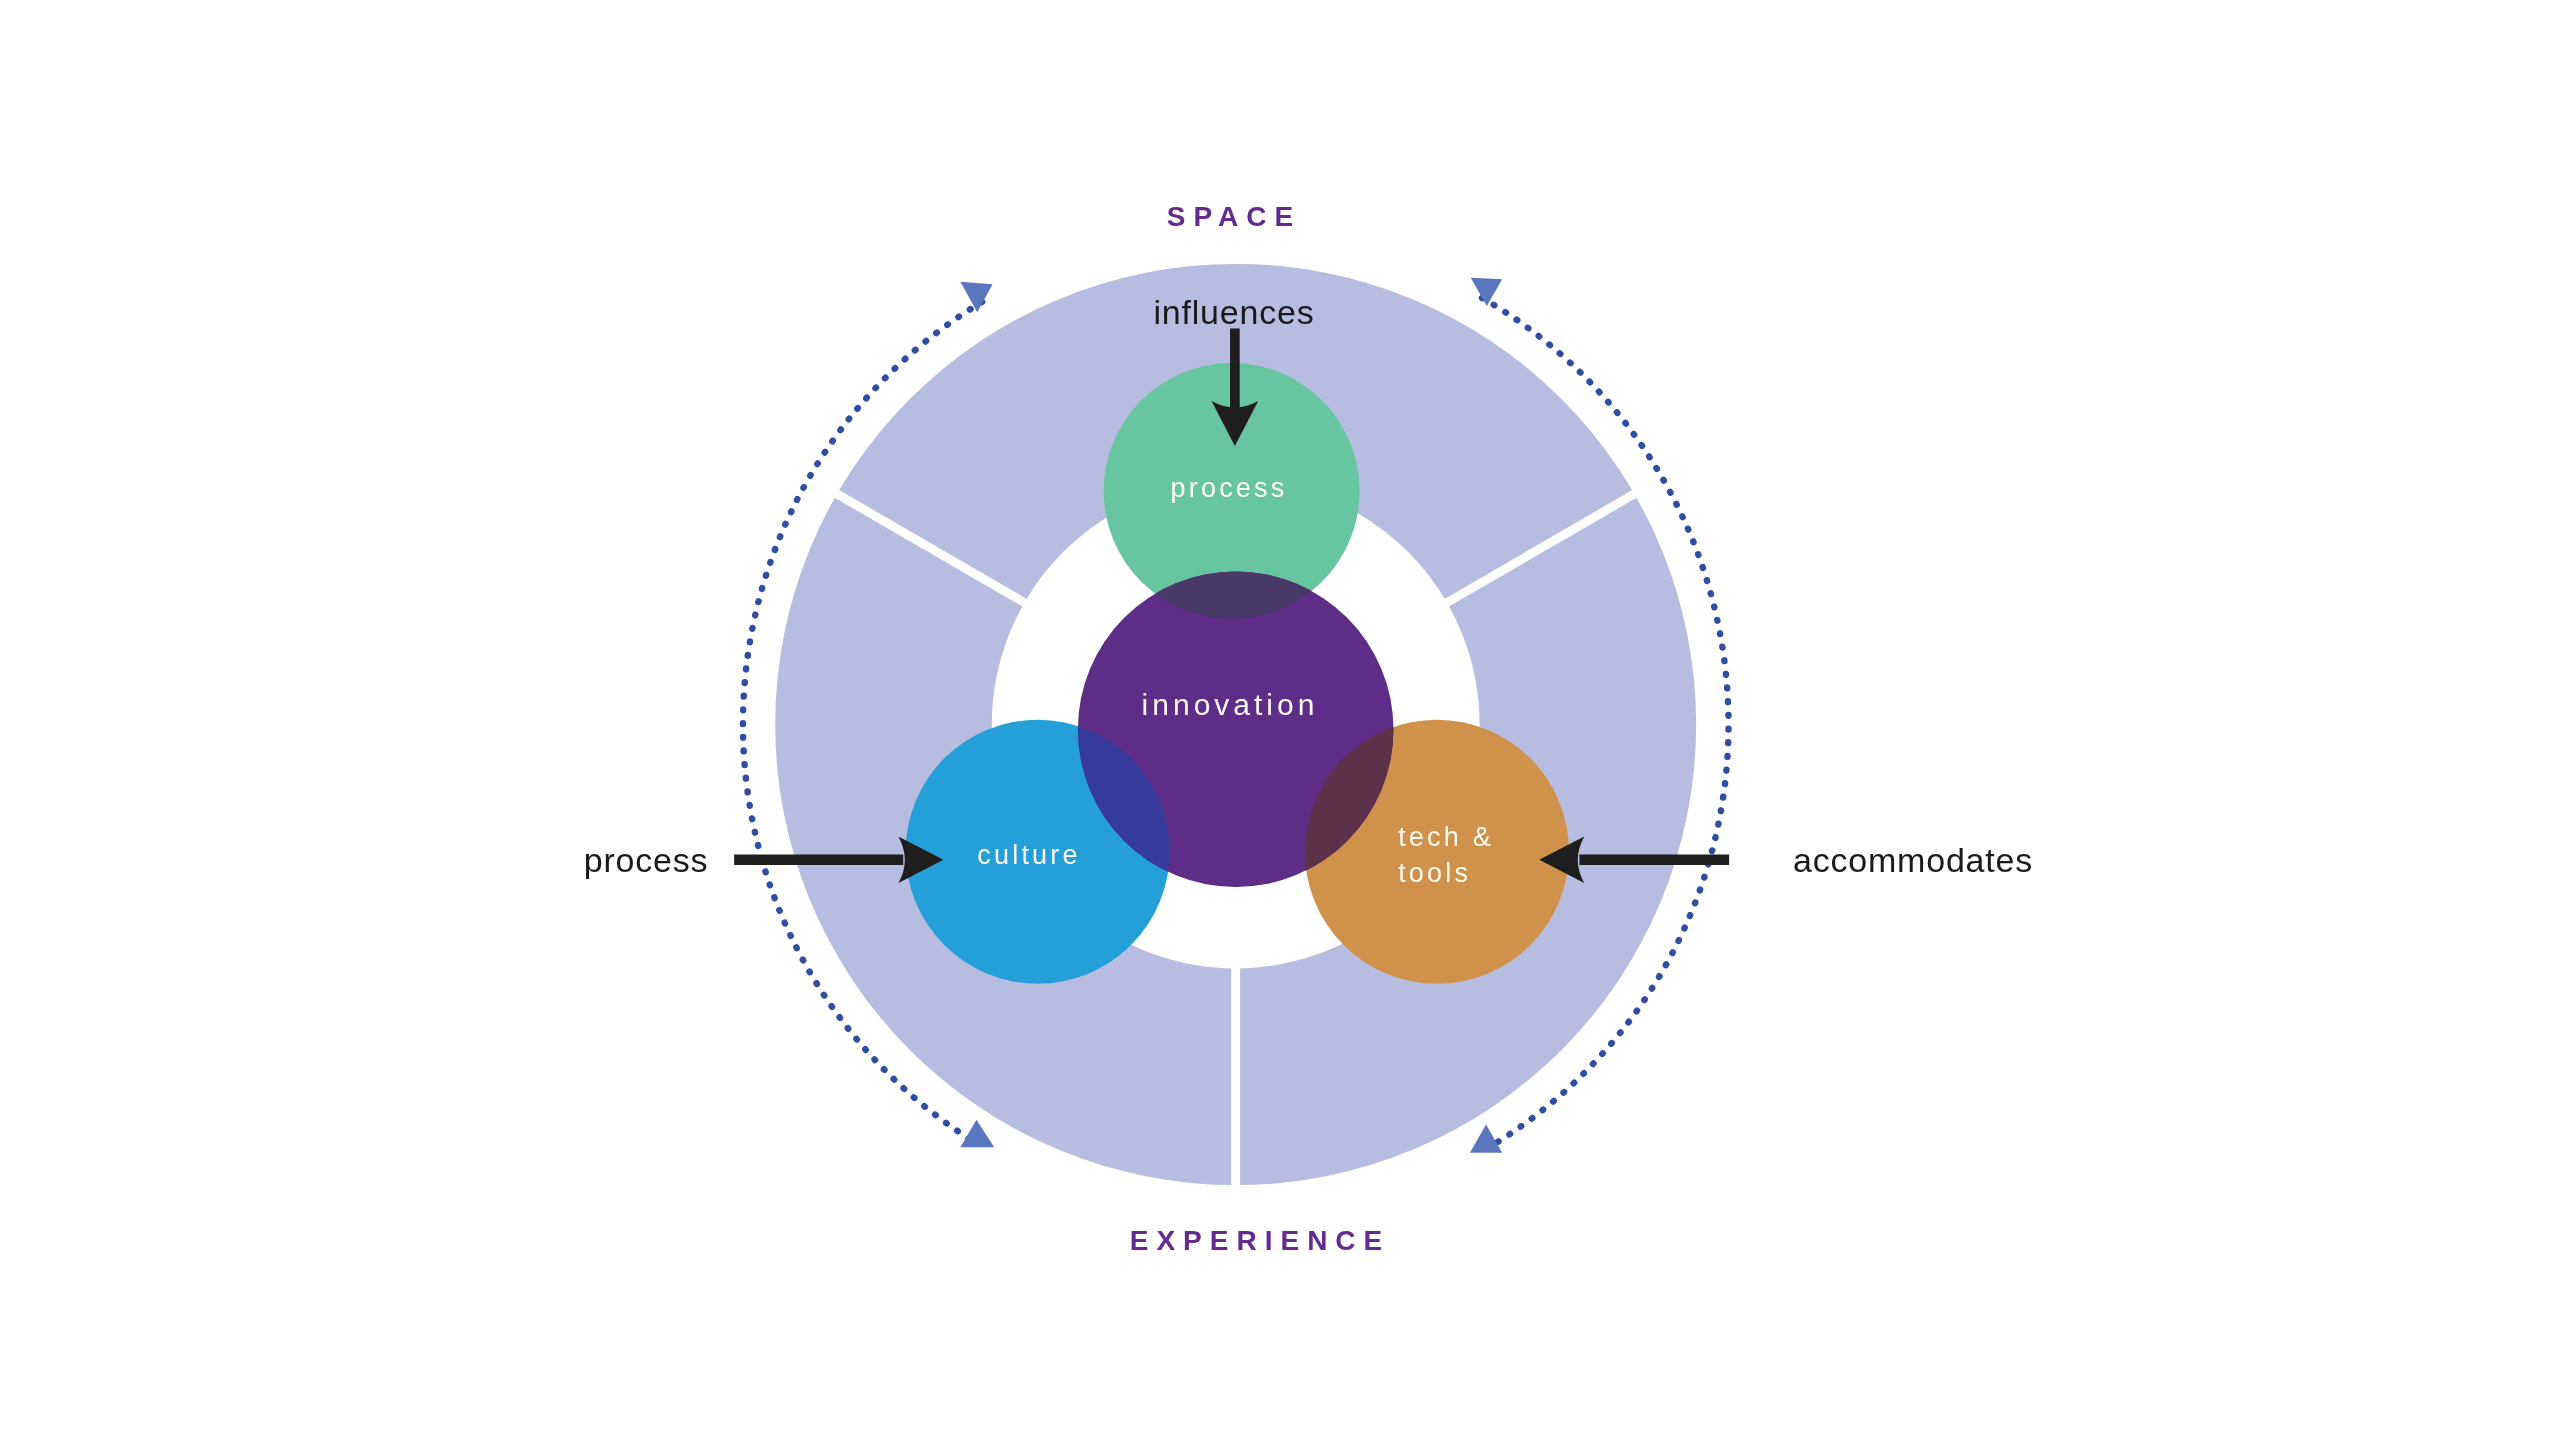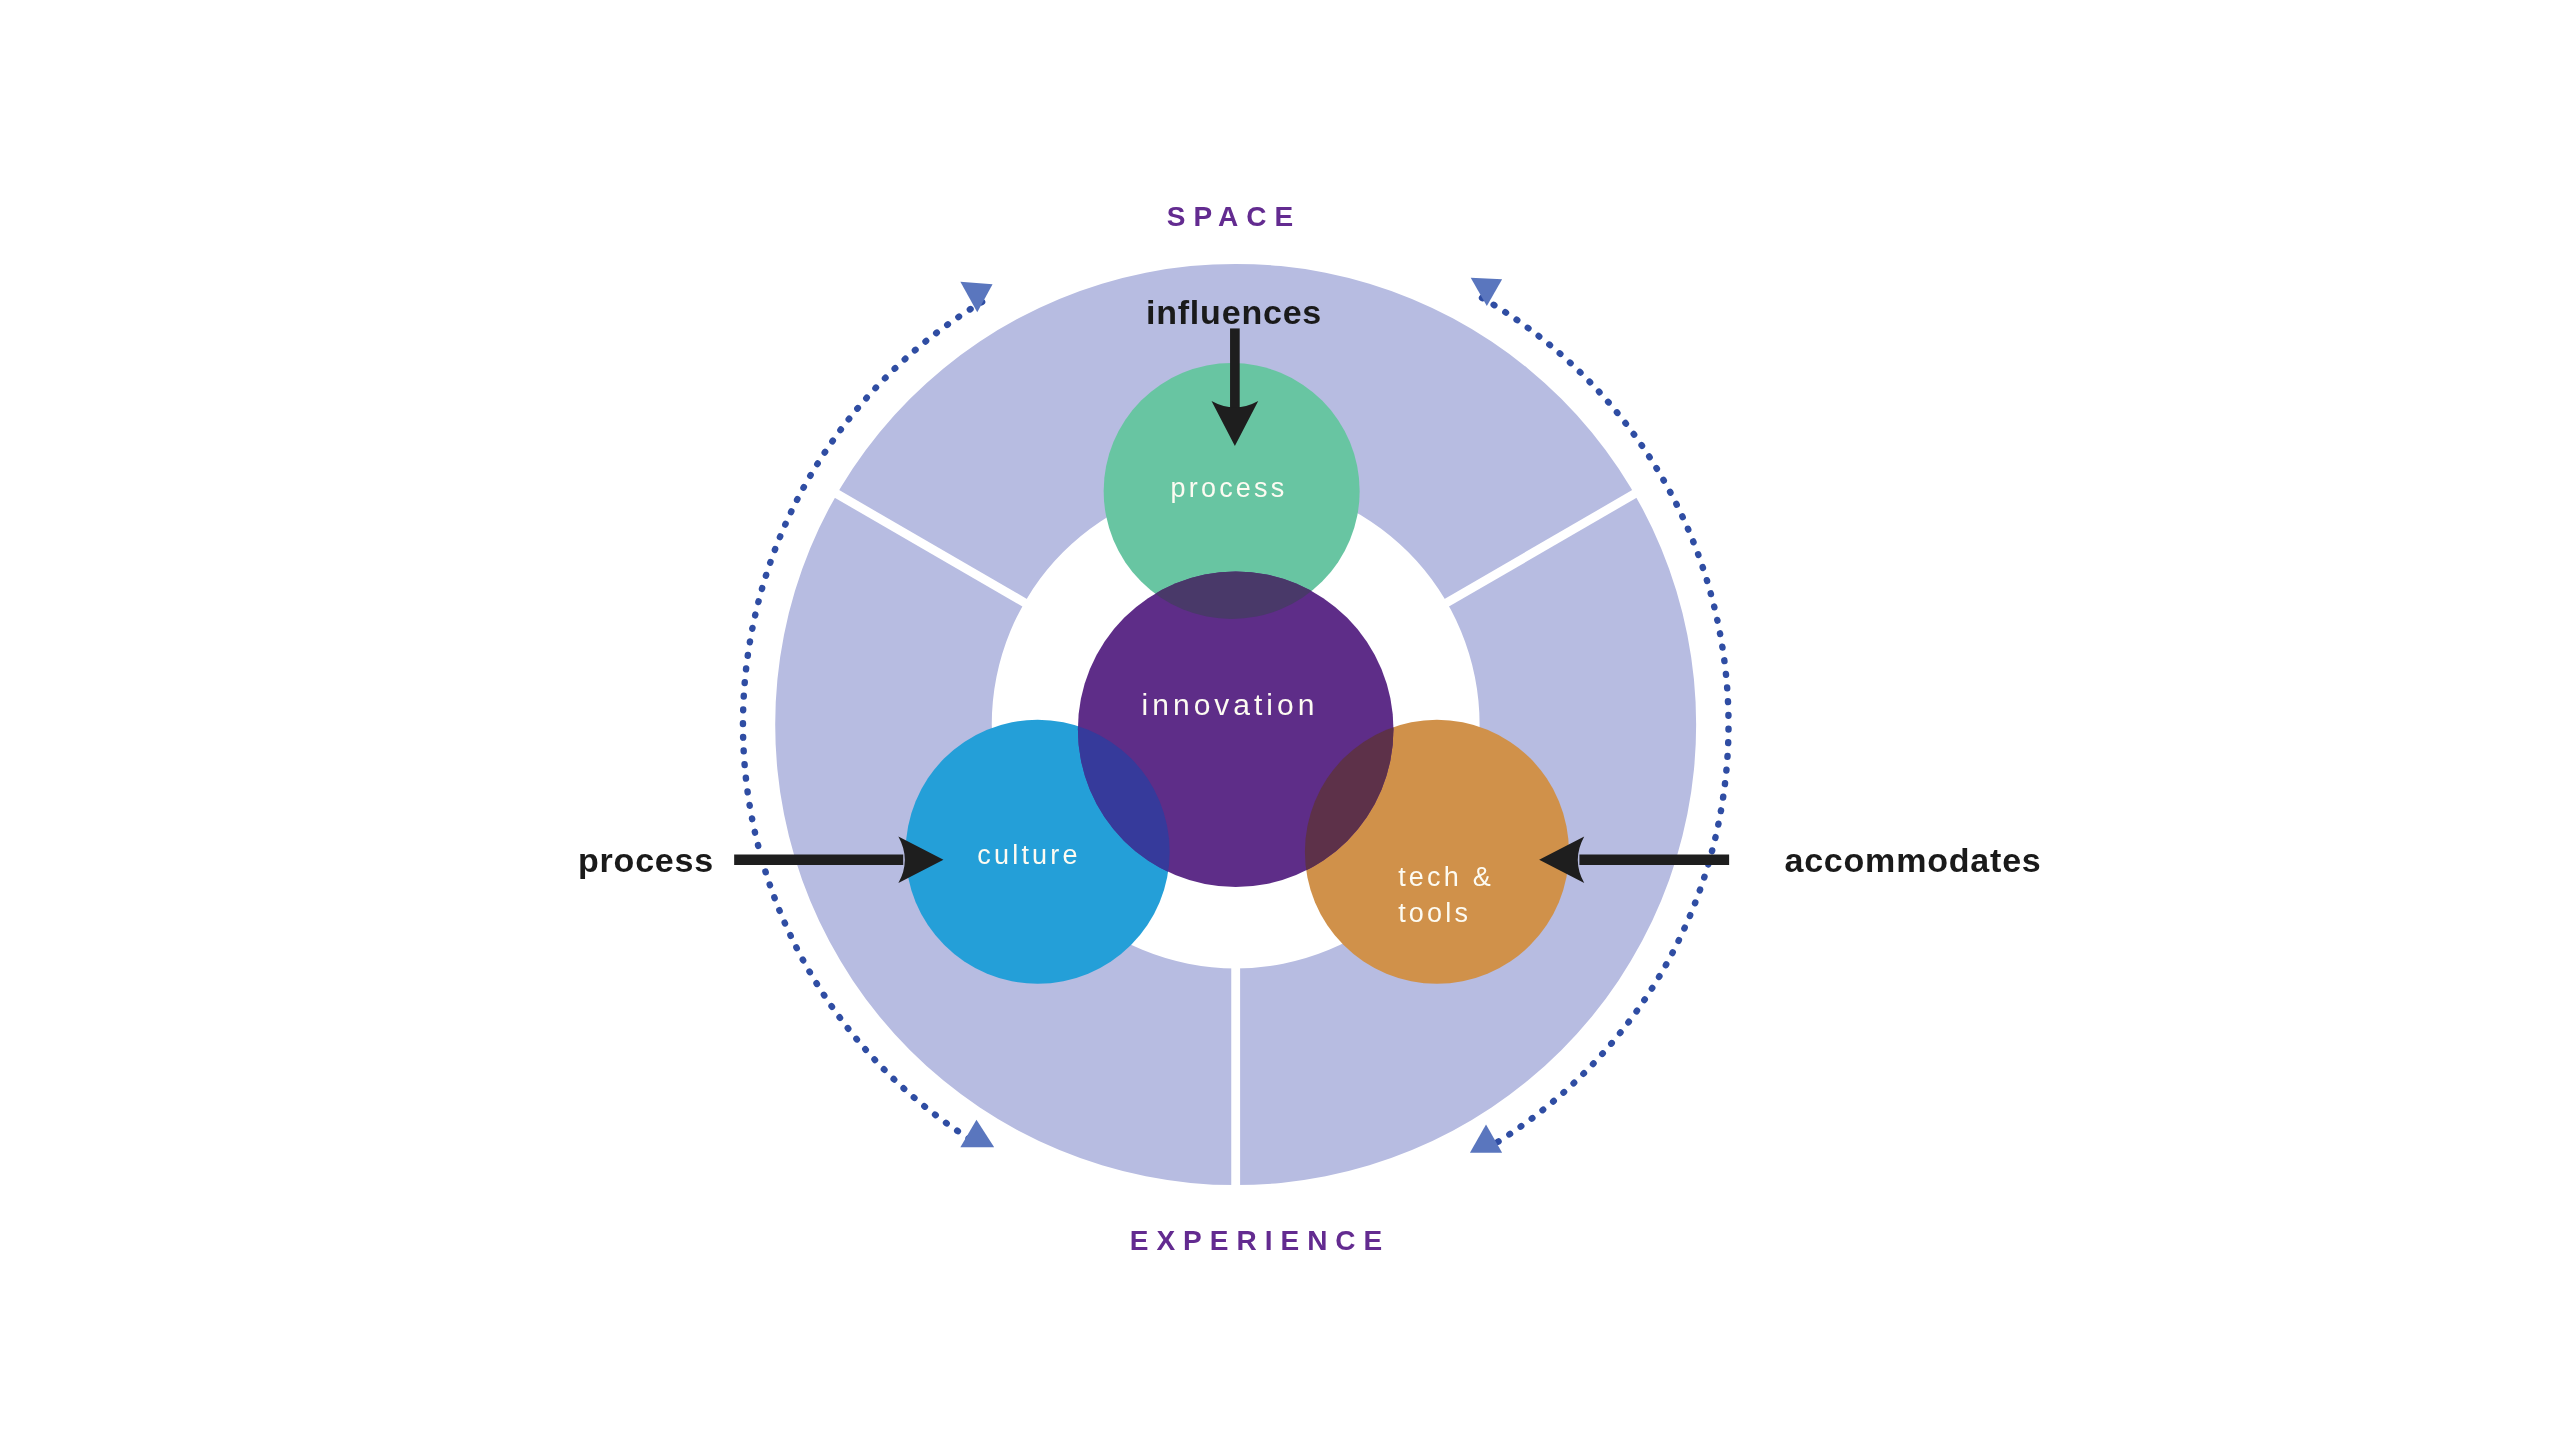--- a/index.html
+++ b/index.html
@@ -27,21 +27,21 @@
     text-align: left;
   }
   .heading {
     font-size: 28px;
     font-weight: 700;
     letter-spacing: 8px;
     color: #632B90;
   }
   .relation {
     font-size: 34px;
-    font-weight: 700;
+    font-weight: 400;
     letter-spacing: 0.8px;
     color: #1A1A1A;
   }
   .circle-label {
     font-weight: 300;
     color: #FDFBF2;
     letter-spacing: 4px;
   }
   .circle-label.small {
     font-size: 27px;
@@ -124,17 +124,17 @@
   <div class="label relation" style="left:1879px; top:860px;margin-left:34px;">accommodates</div>
 
   <div class="label heading" style="left:1260px; top:1241px;">EXPERIENCE</div>
 
   <div class="label circle-label small" style="left:1229px; top:488px;">process</div>
 
   <div class="label circle-label big" style="left:1230px; top:705px;">innovation</div>
 
   <div class="label circle-label small" style="left:1029px; top:855px;">culture</div>
 
-  <div class="label circle-label small two-line" style="left:1446px; top:895px;">tech &amp;
+  <div class="label circle-label small two-line" style="left:1446px; top:855px;">tech &amp;
 tools</div>
 
 </div>
 
 
 </body></html>

